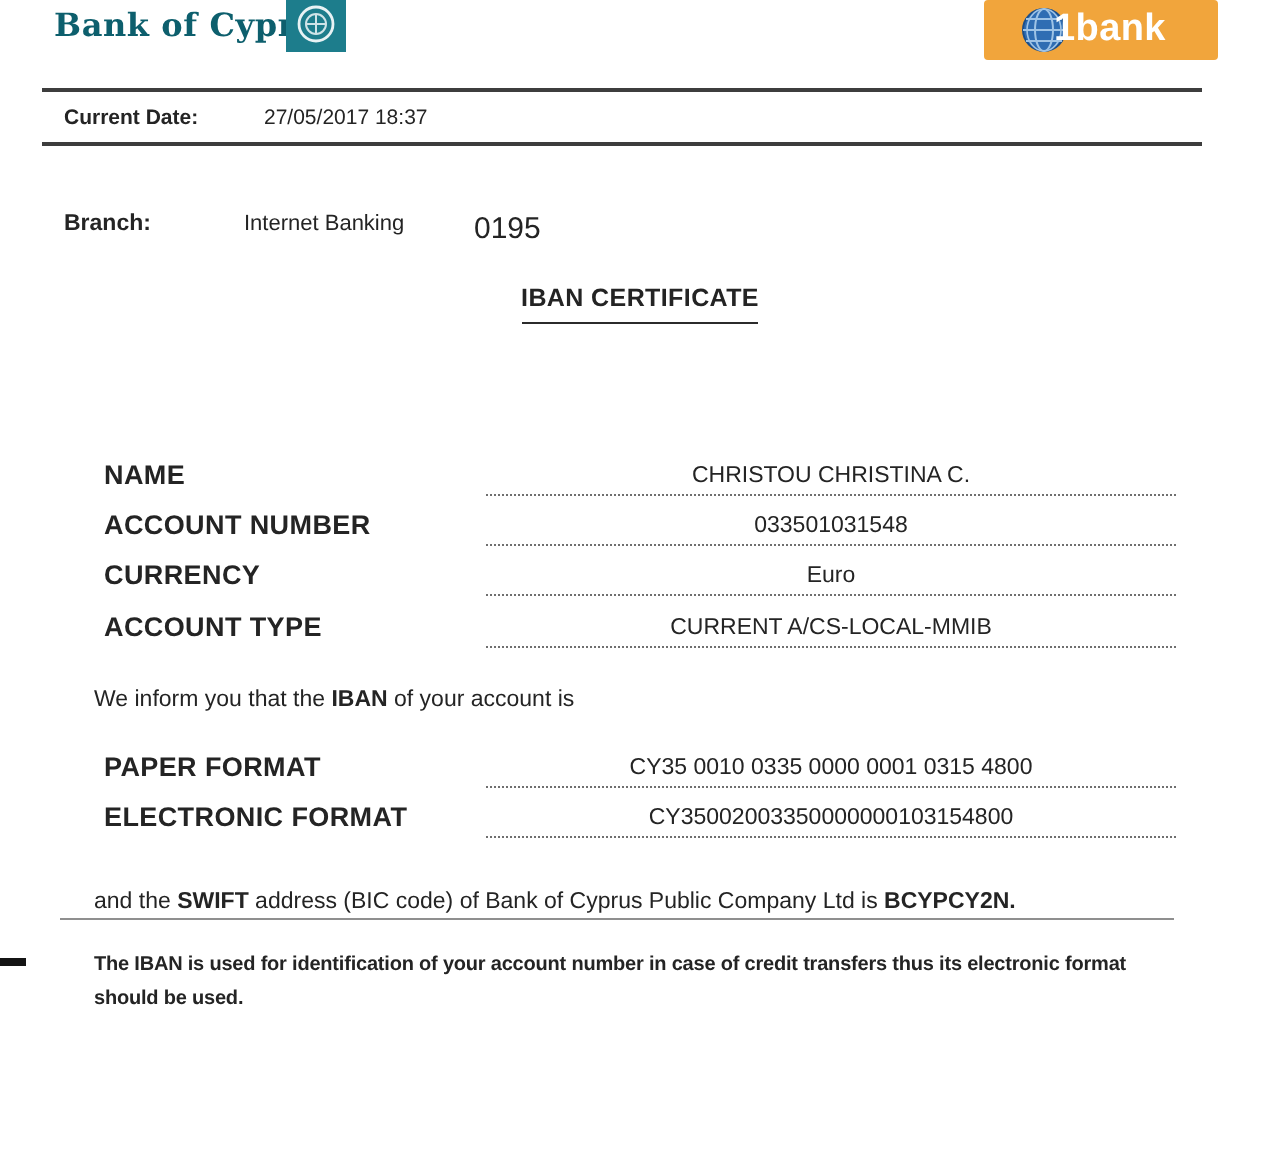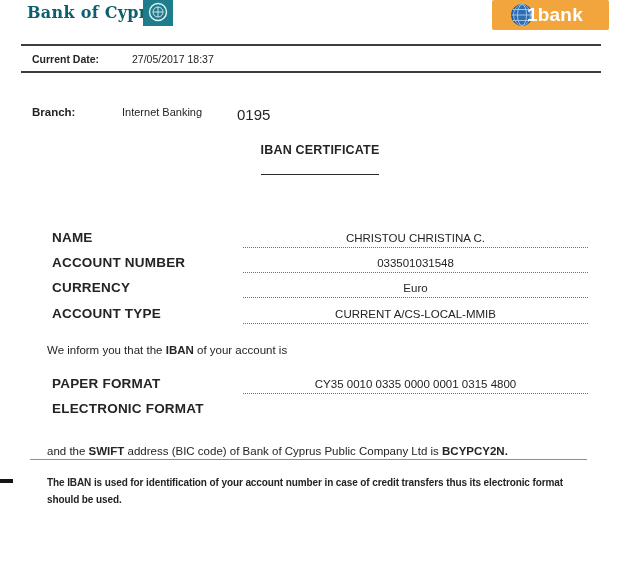--- a/index.html
+++ b/index.html
@@ -35,21 +35,21 @@
   .meta-value{font-size:10.5px;}
   .cur-date-label{left:32px;top:53px;}
   .cur-date-value{left:132px;top:53px;text-align:center;}
   .branch-label{left:32px;top:106px;font-size:11.5px;}
   .branch-name{left:110px;top:106px;font-size:11px;margin-left:12px;}
   .branch-code{left:237px;top:106px;font-size:15px;}
   
   .title-wrap{left:0;right:0;top:140px;text-align:center;}
   .title{
     display:inline-block;font-weight:bold;font-size:12.5px;letter-spacing:.2px;
-    border-bottom:1.5px solid #2b2b2b;padding-bottom:17px;
+    border-bottom:1.5px solid #2b2b2b;padding-bottom:5px;
   }
   
   .frow{left:52px;width:536px;height:22px;text-align:center;}
   .frow .flabel{
     position:absolute;left:0;top:0;font-weight:bold;font-size:13.5px;
     letter-spacing:.2px;white-space:nowrap;
   }
   .frow .fvalue{
     position:absolute;left:191px;top:2px;right:0;font-size:11.5px;
     border-bottom:1px dotted #6f6f6f;padding-bottom:3px;white-space:nowrap;
@@ -127,20 +127,21 @@
     <span class="flabel">ACCOUNT TYPE</span>
     <span class="fvalue">CURRENT A/CS-LOCAL-MMIB</span>
   </div>
 
   <div class="abs frow row-paper">
     <span class="flabel">PAPER FORMAT</span>
     <span class="fvalue">CY35 0010 0335 0000 0001 0315 4800</span>
   </div>
   <div class="abs frow row-electronic">
     <span class="flabel">ELECTRONIC FORMAT</span>
+    <span class="fvalue">CY35002003350000000103154800</span>
   </div>
 
   <div class="abs sentence swift-line">
     <span>and the </span><span class="bold">SWIFT</span><span> address (BIC code) of Bank of Cyprus Public Company Ltd is </span><span class="bold">BCYPCY2N.</span>
   </div>
 
   <div class="abs rule-footer"></div>
   <div class="abs scan-dash"></div>
 
   <div class="abs footer-line">The IBAN is used for identification of your account number in case of credit transfers thus its electronic format</div>

